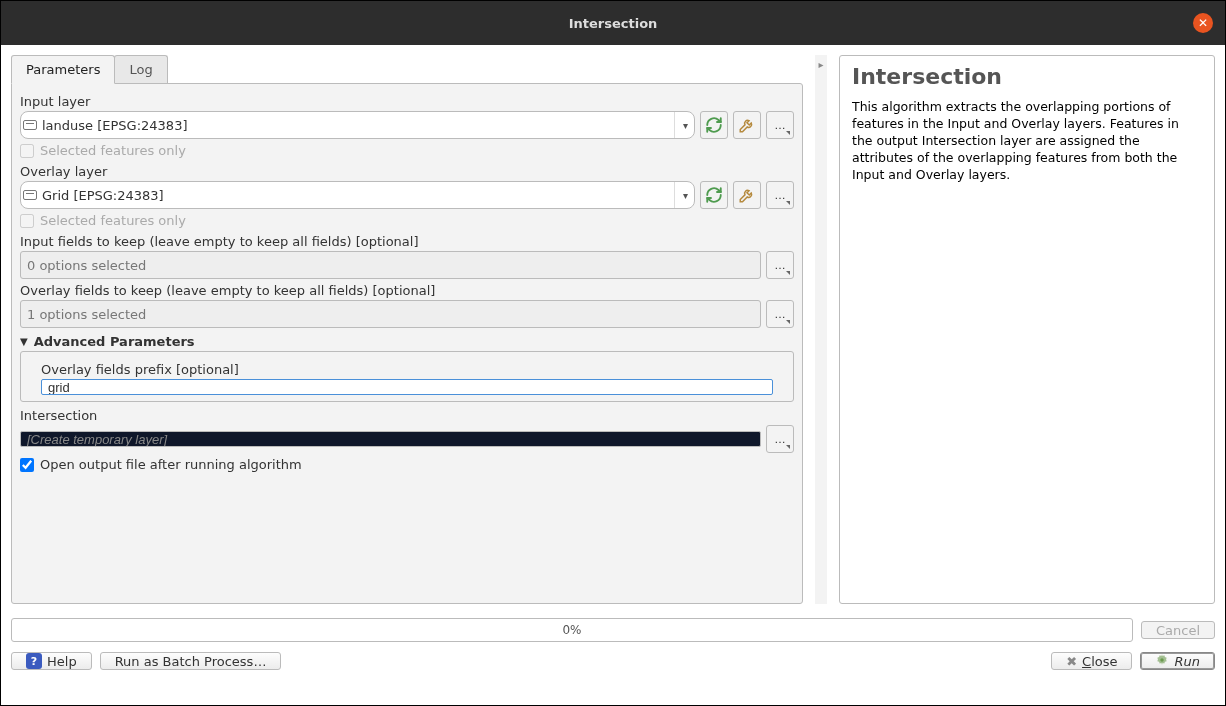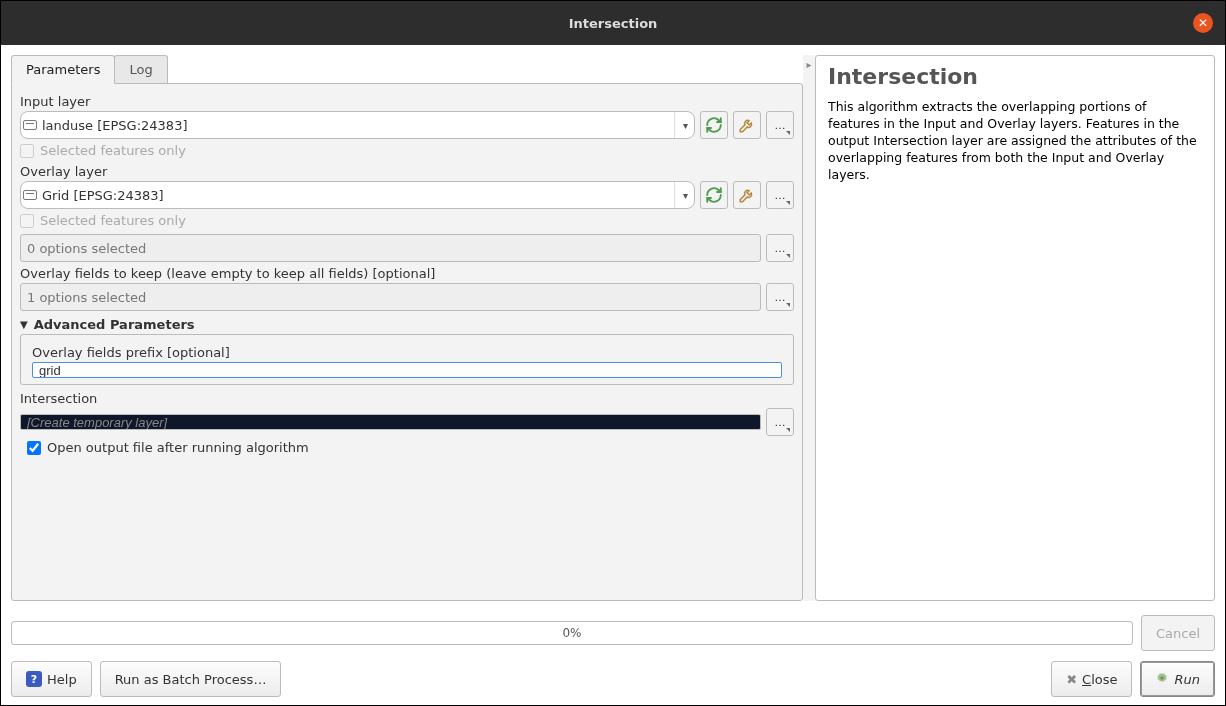--- a/index.html
+++ b/index.html
@@ -42,21 +42,21 @@
 }
 .content {
   padding: 10px;
   display: flex;
   flex-direction: column;
   gap: 6px;
   height: calc(706px - 44px);
 }
 .main-row {
   display: flex;
-  gap: 0;
+  gap: 12px;
   height: 549px;
 }
 .left-panel {
   flex: 0 0 792px;
   display: flex;
   flex-direction: column;
 }
 .tabs {
   display: flex;
   position: relative;
@@ -194,21 +194,21 @@
   border-left:4px solid transparent;
   border-top:4px solid #666;
 }
 .check-row {
   display: flex;
   align-items: center;
   gap: 6px;
   margin: 4px 0 6px 0;
   color: #aaa;
 }
-.check-row.enabled { color: #333; margin-left: 7px; }
+.check-row.enabled { color: #333; }
 .check-row input[type=checkbox] {
   width: 14px; height: 14px;
 }
 .readonly-field {
   flex:1;
   background:#eeeeee;
   border:1px solid #bbb;
   border-radius:3px;
   height:28px;
   display:flex;
@@ -222,21 +222,21 @@
   gap:6px;
   margin:6px 0 2px 0;
   font-weight:bold;
   color:#333;
   cursor:pointer;
 }
 .adv-header .tri{font-size:10px;}
 .adv-box {
   border:1px solid #bbb;
   border-radius:3px;
-  padding:6px 11px;
+  padding:6px 20px;
   margin-bottom:6px;
 }
 .text-input {
   width:100%;
   height:16px;
   border:1px solid #4a90d9;
   background:#fff;
   outline:none;
   padding:0 6px;
   font-size:13px;
@@ -261,21 +261,21 @@
   border-radius:3px;
   display:flex;
   align-items:center;
   justify-content:center;
   font-size:12px;
   color:#555;
   background:#fff;
 }
 .btn {
   padding: 4px 14px;
-  height: 36px;
+  height: 18px;
   border:1px solid #bbb;
   border-radius:3px;
   background:linear-gradient(#fdfdfd,#ececec);
   cursor:pointer;
   display:flex;
   align-items:center;
   gap:5px;
   color:#333;
 }
 .btn.disabled { color:#aaa; cursor:default; background:#f3f3f3;}
@@ -355,20 +355,21 @@
                 <path d="M14.7 6.3a4 4 0 0 0-5.4 5.4L3 18v3h3l6.3-6.3a4 4 0 0 0 5.4-5.4L15 12l-3-3 2.7-2.7z"></path>
               </svg>
           </div>
           <div class="dots-btn">…</div>
         </div>
         <div class="check-row">
           <input type="checkbox" disabled="" style="">
           <span>Selected features only</span>
         </div>
 
+        <div class="label-row">Input fields to keep (leave empty to keep all fields) [optional]</div>
         <div class="input-row">
           <div class="readonly-field">0 options selected</div>
           <div class="dots-btn">…</div>
         </div>
 
         <div class="label-row">Overlay fields to keep (leave empty to keep all fields) [optional]</div>
         <div class="input-row">
           <div class="readonly-field">1 options selected</div>
           <div class="dots-btn">…</div>
         </div>

